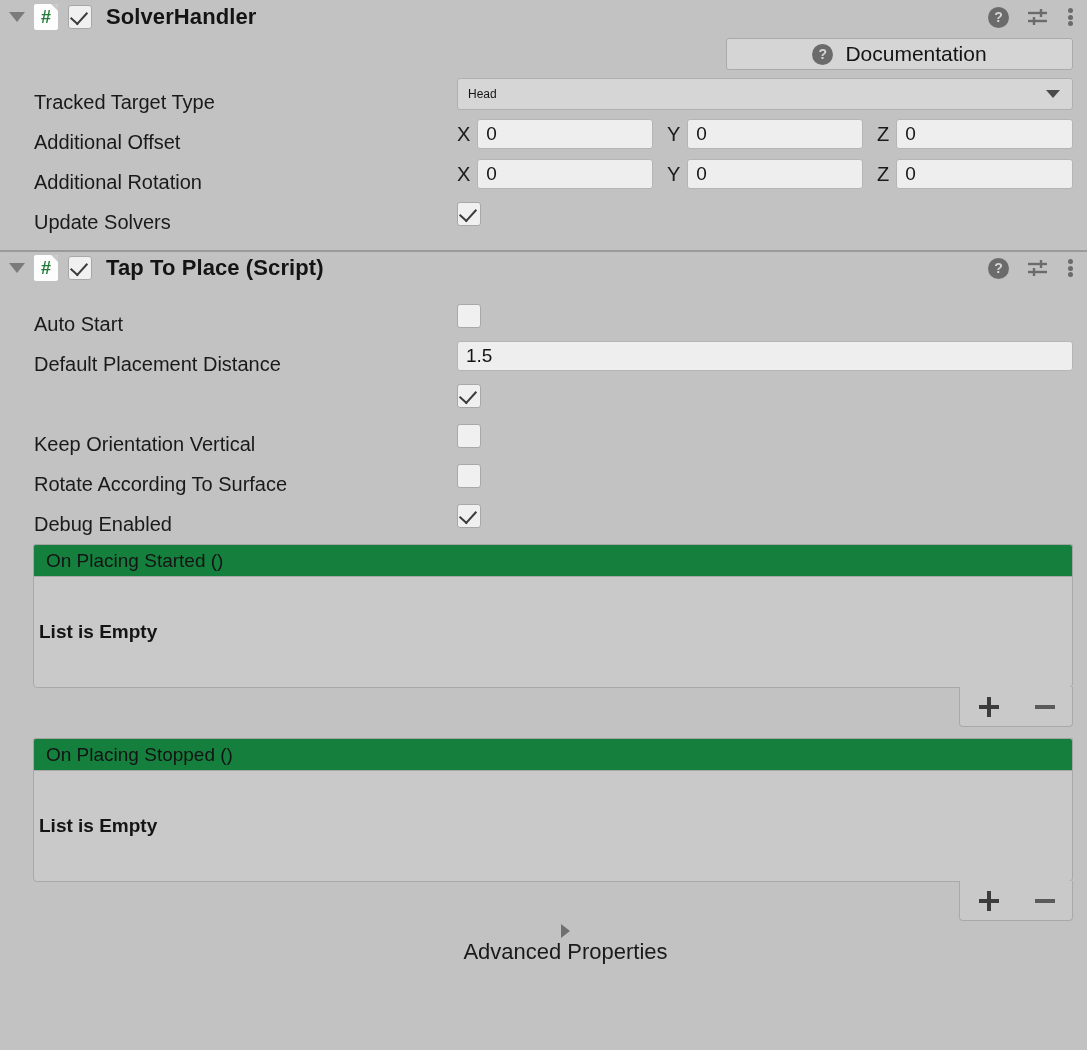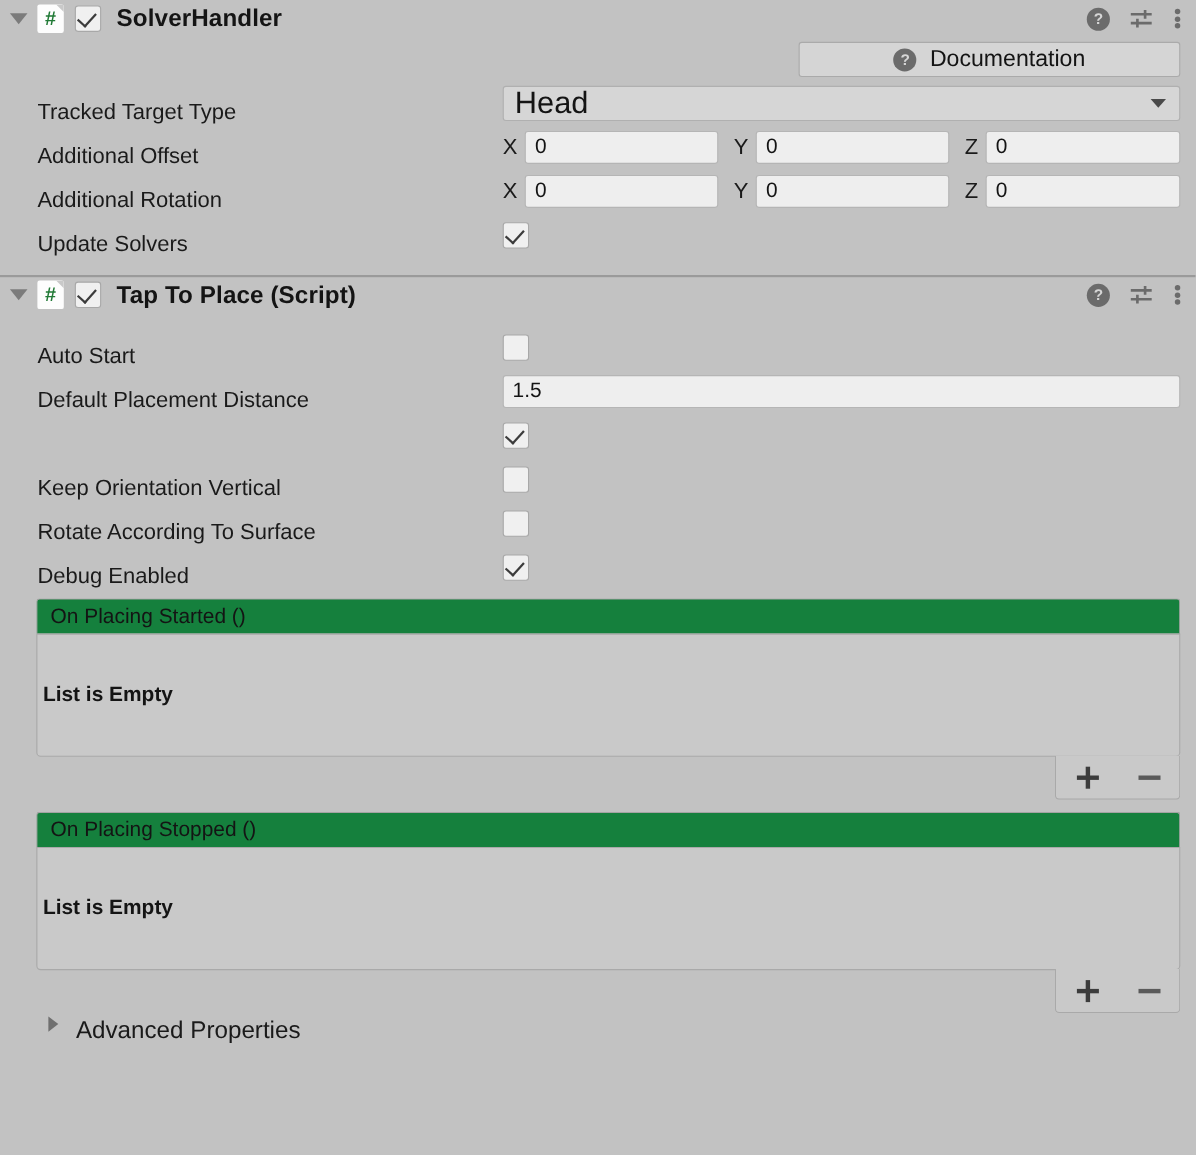--- a/index.html
+++ b/index.html
@@ -179,21 +179,21 @@
   }
   .dropdown {
     background: #d6d6d6;
     border: 1px solid #b0b0b0;
     border-radius: 3px;
     height: 32px;
     box-sizing: border-box;
     display: flex;
     align-items: center;
     padding: 4px 10px;
-    font-size: 28px;
+    font-size: 12px;
     flex: 1 1 auto;
     position: relative;
   }
   .dropdown .dd-arrow {
     position: absolute;
     right: 12px;
     width: 0; height: 0;
     border-left: 7px solid transparent;
     border-right: 7px solid transparent;
     border-top: 8px solid #4a4a4a;
@@ -296,24 +296,25 @@
   }
   .plus-ico::before { left: 9px; top: 1px; width: 4px; height: 20px; }
   .plus-ico::after  { top: 9px; left: 1px; height: 4px; width: 20px; }
   .minus-ico {
     width: 20px; height: 4px;
     background: #5a5a5a;
   }
 
   .adv-row {
     display: flex;
-    align-items: flex-start;
+    align-items: center;
     height: 46px;
     padding-left: 44px;
-    gap: 16px;
+    gap: 1px;
+    flex-direction: column;
   }
   .adv-row .adv-label {
     font-size: 22px;
     color: #1a1a1a;
   }
   .spacer-8 { height: 8px; }
   .spacer-12 { height: 12px; }
   .spacer-16 { height: 16px; }
 </style>
 </head>

